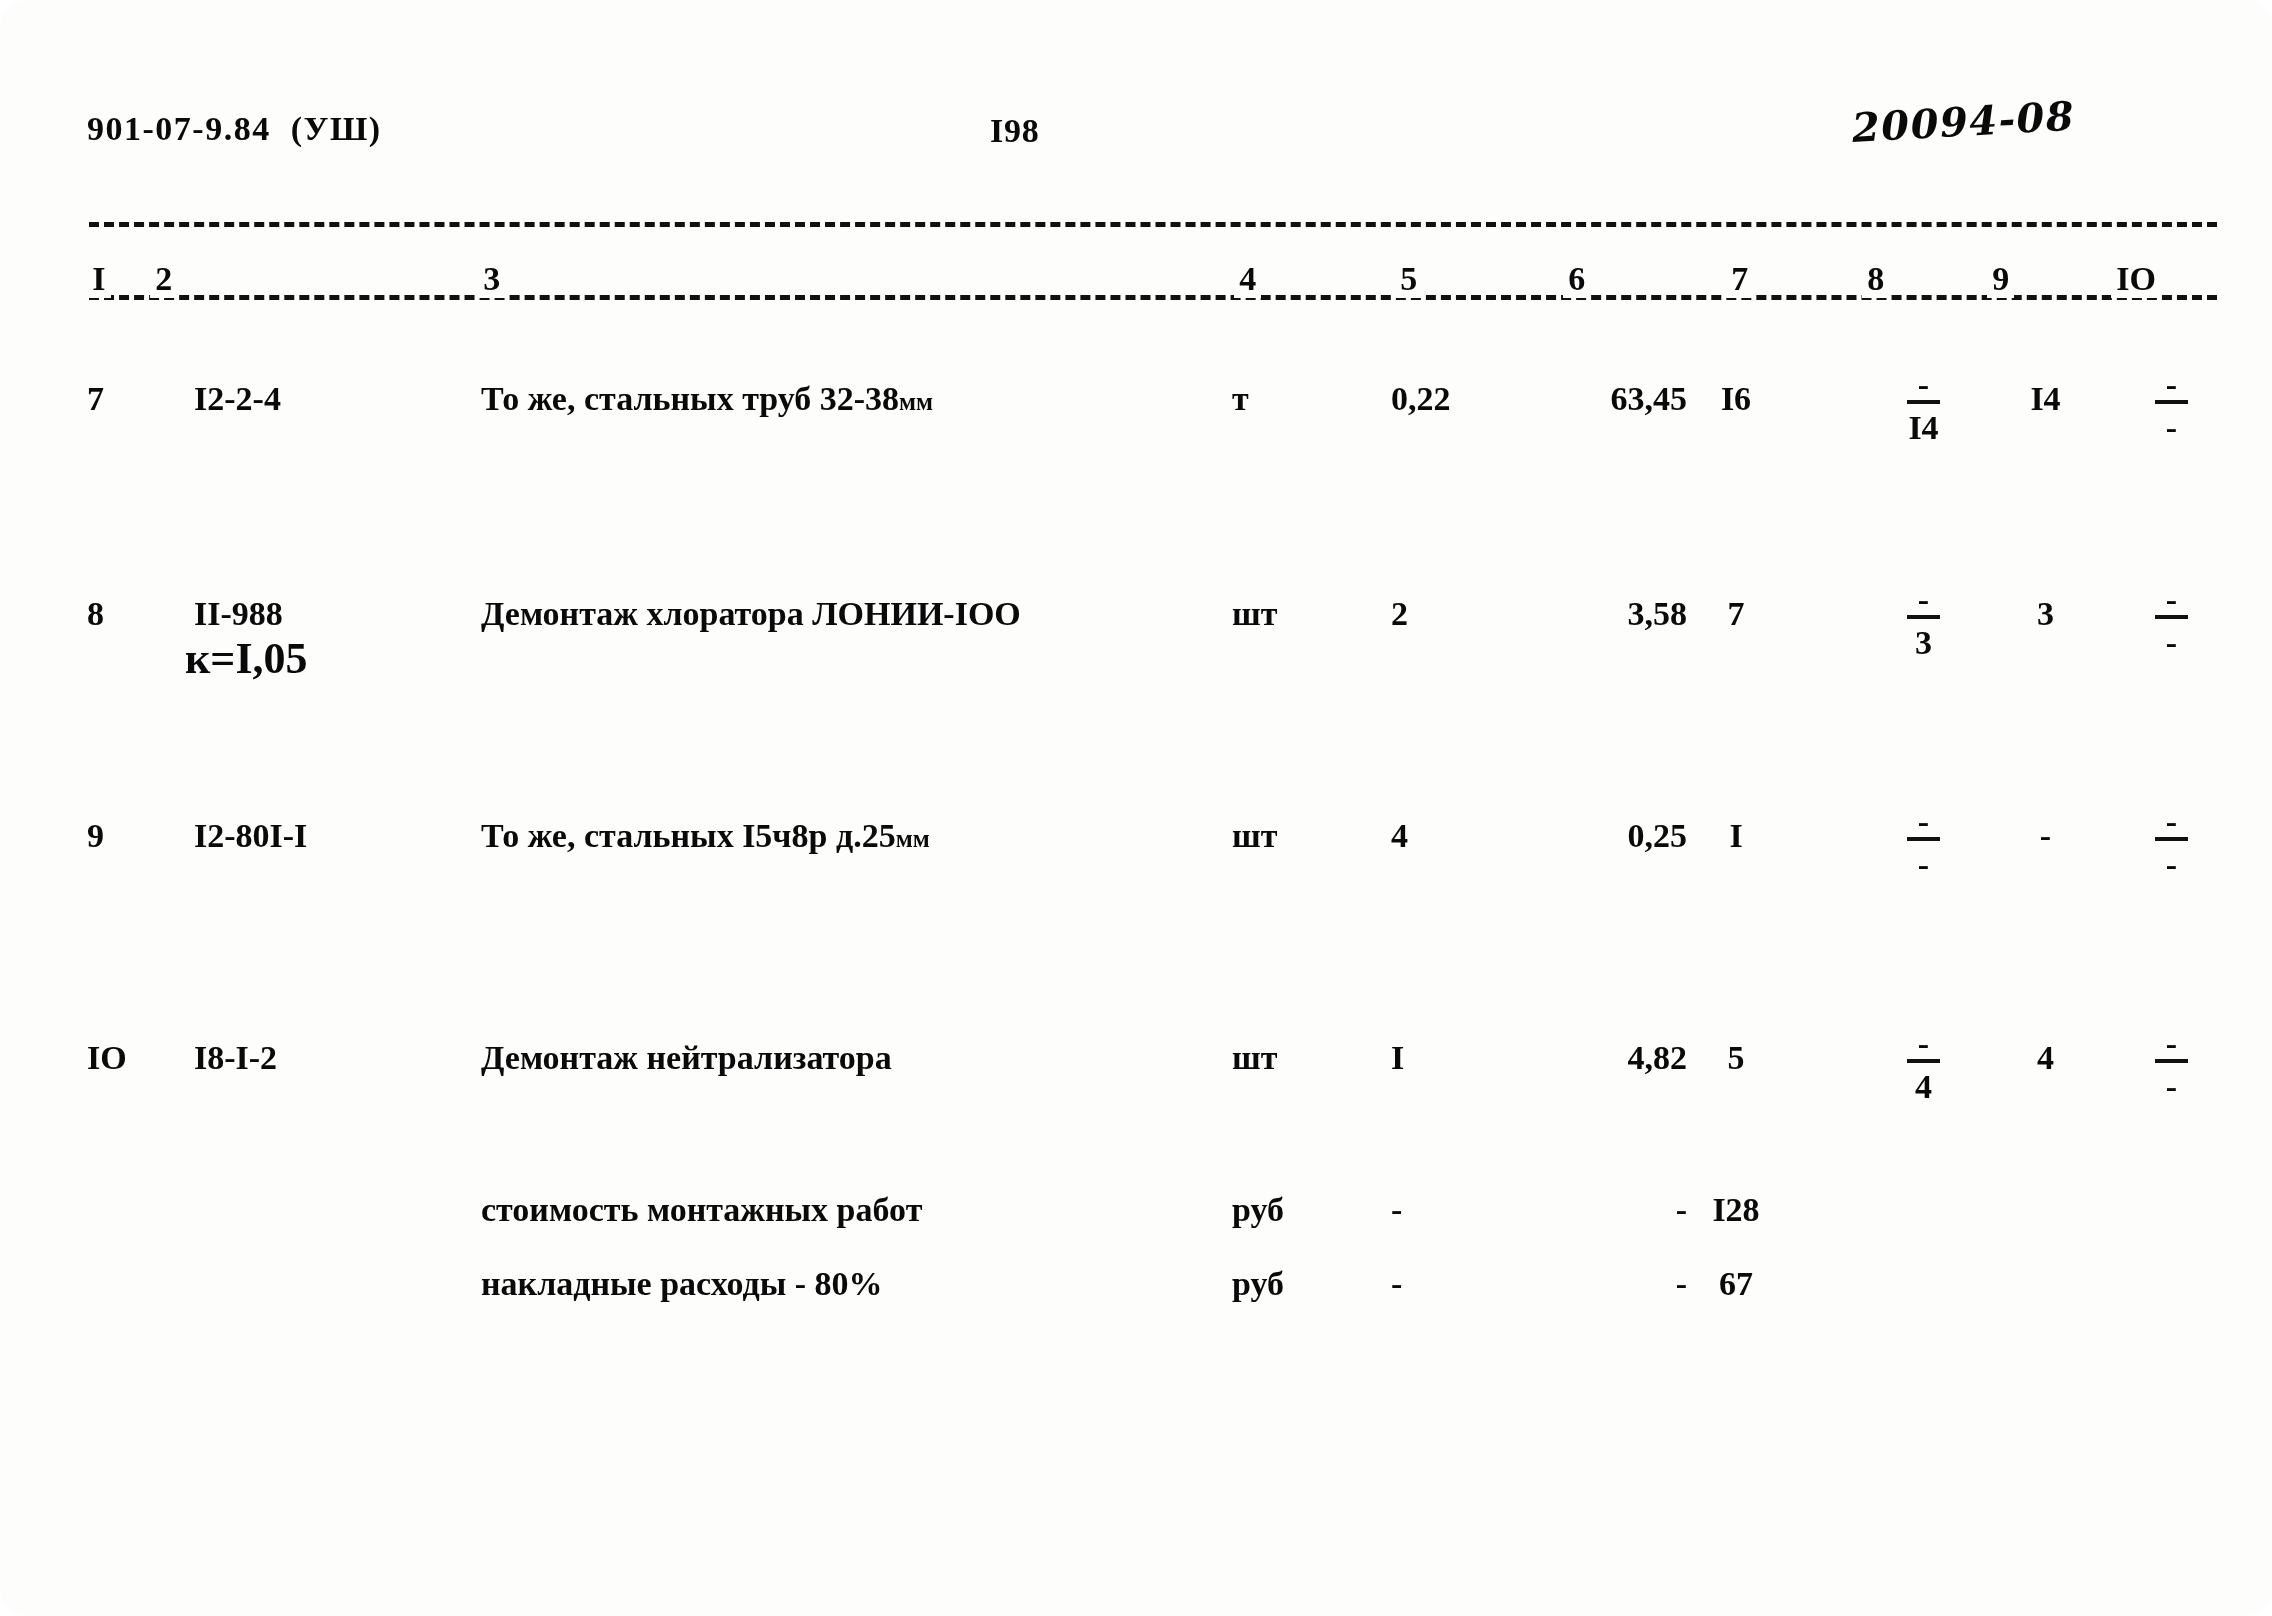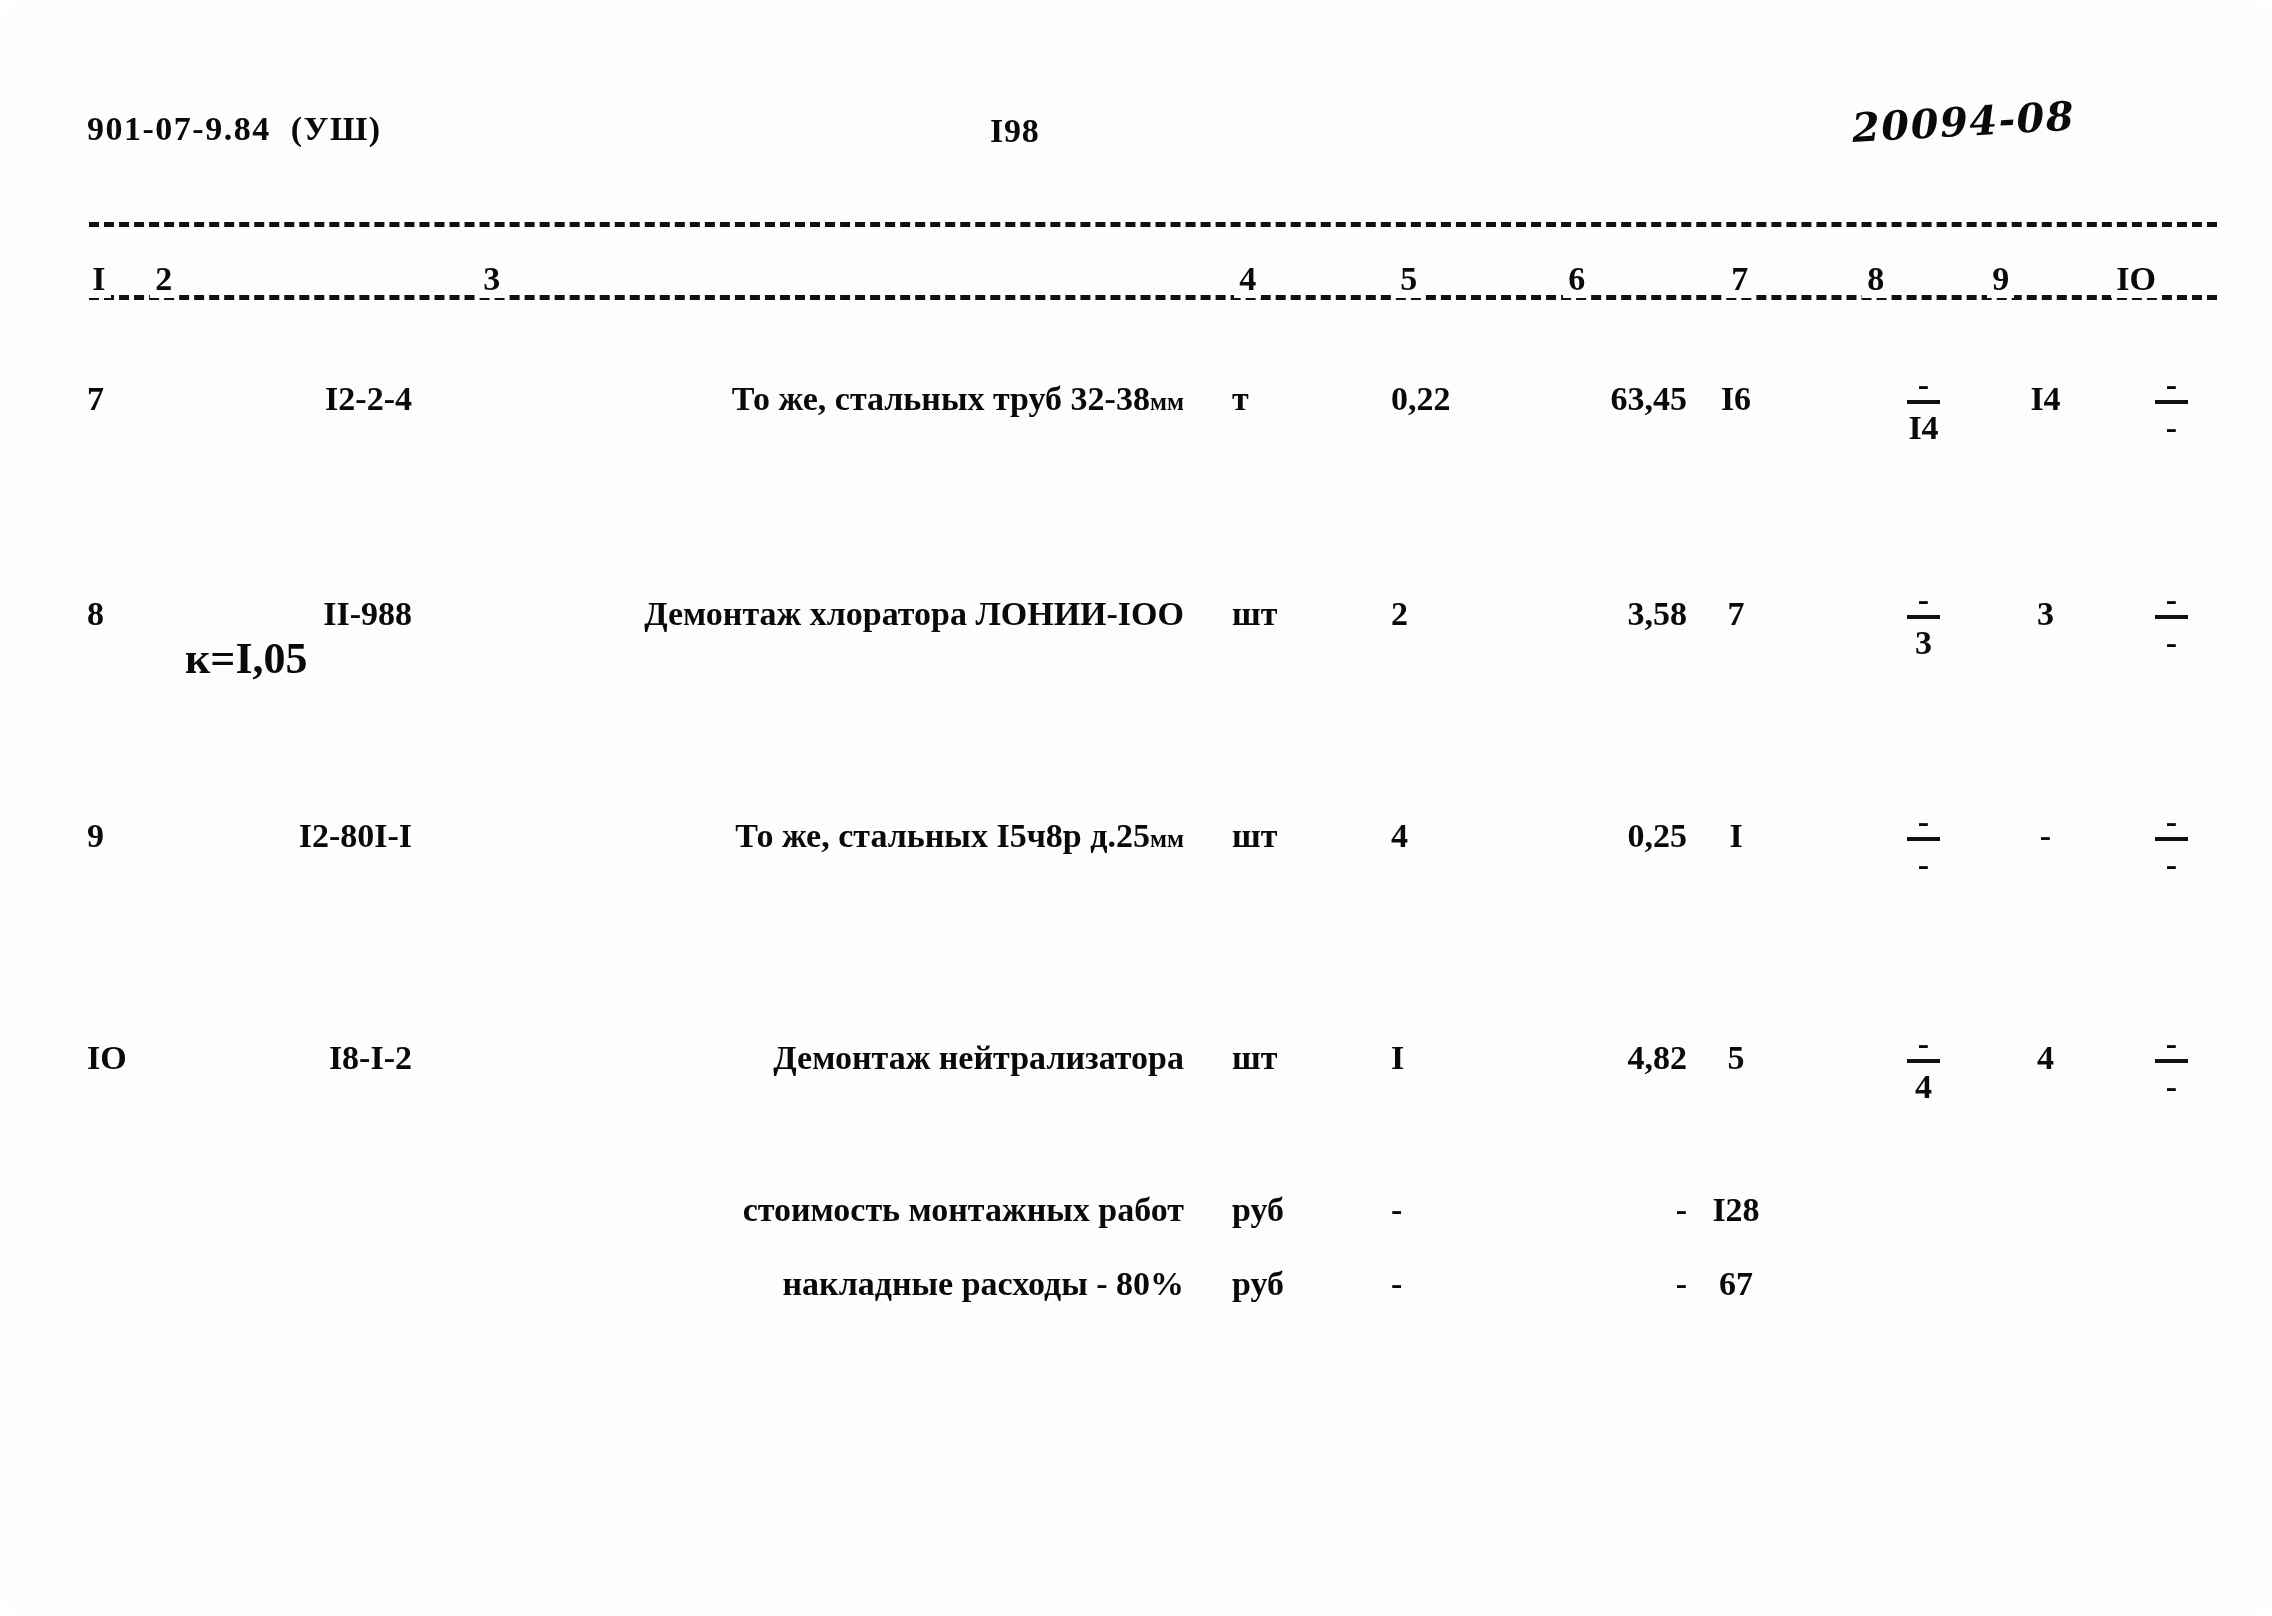--- a/index.html
+++ b/index.html
@@ -103,22 +103,22 @@
   }
 
   .cell {
     position: absolute;
     top: 0;
     white-space: pre;
     line-height: 43px;
   }
 
   .c-num   { left: 87px;  width: 67px;  text-align: left; }
-  .c-code  { left: 175px;  width: 237px; text-align: right; }
-  .c-desc  { left: 481px;  width: 703px; text-align: right; }
+  .c-code  { left: 194px;  width: 237px; text-align: left; }
+  .c-desc  { left: 481px;  width: 703px; text-align: left; }
   .c-unit  { left: 1232px; width: 89px; text-align: left; }
   .c-qty   { left: 1391px; width: 89px; text-align: left; }
   .c-price { left: 1554px; width: 133px; text-align: right; }
   .c-sum   { left: 1688px; width: 96px; text-align: center; }
   .c-f8    { left: 1883px; width: 81px; text-align: center; }
   .c-9     { left: 2005px; width: 81px; text-align: center; }
   .c-f10   { left: 2131px; width: 81px; text-align: center; }
 
   .subcode {
     position: absolute;

